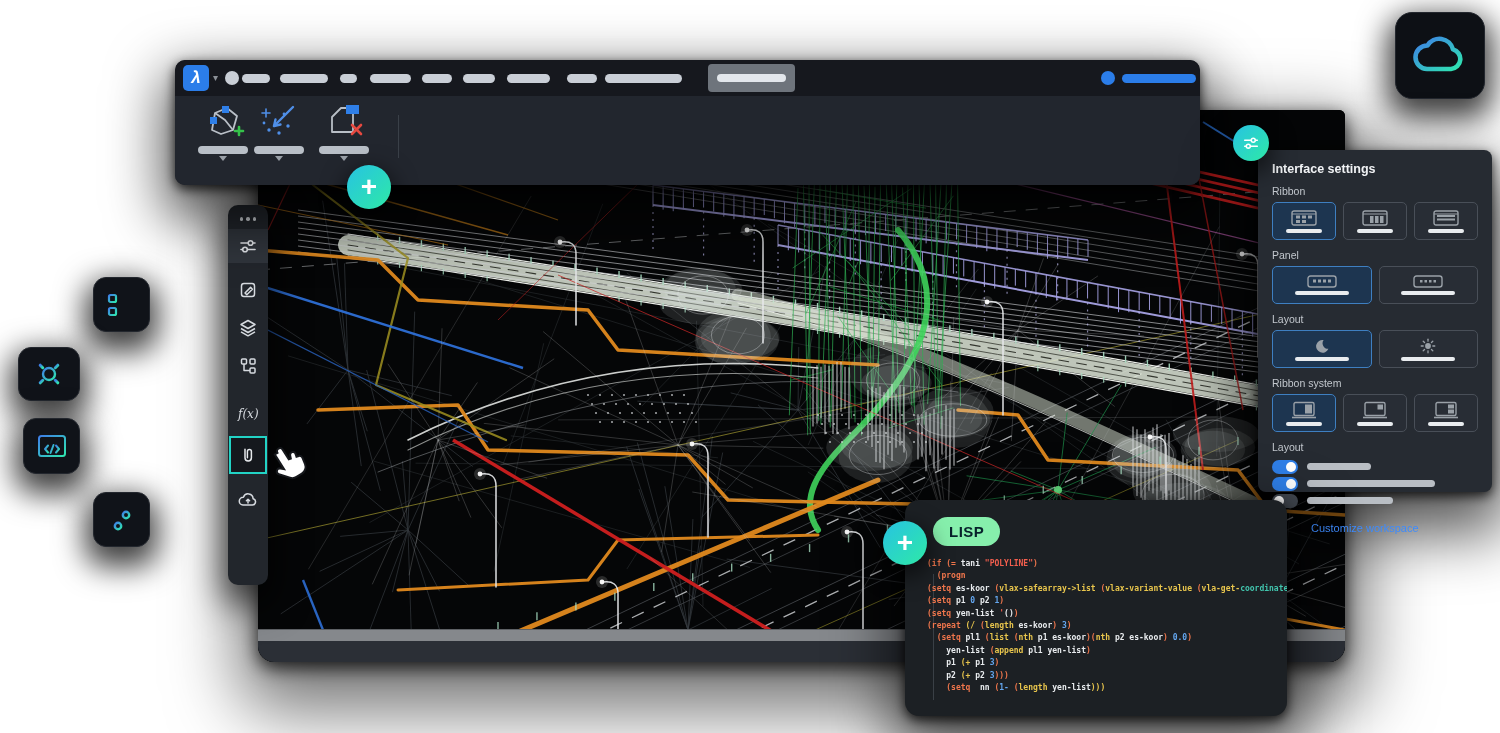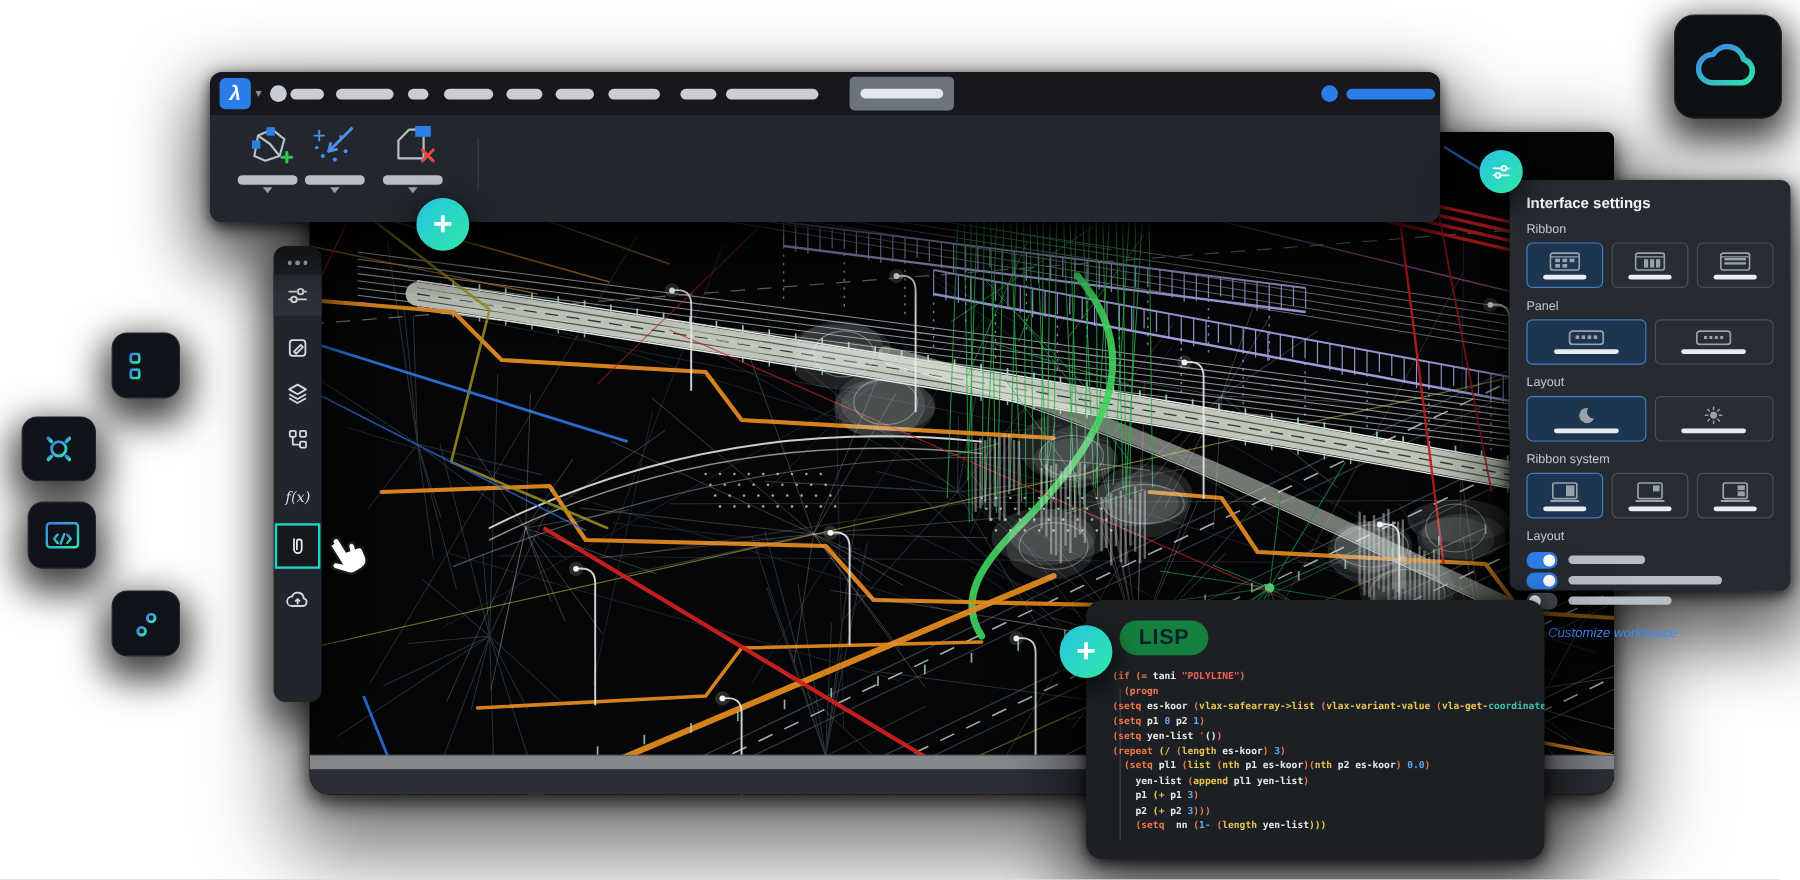--- a/index.html
+++ b/index.html
@@ -70,27 +70,27 @@
       display:flex;flex-direction:column;align-items:center;justify-content:center;gap:3px;cursor:pointer;}
   .opt-card.sel{border:1.5px solid #3e7fc1;background:#1d3550;}
   .card-pill{width:36px;height:4px;border-radius:2px;background:#e9ecef;}
   .wide .card-pill{width:54px;}
   .gen-row{display:flex;align-items:center;gap:9px;height:17px;cursor:pointer;}
   .tgl{width:26px;height:14px;border-radius:7px;position:relative;flex:0 0 auto;}
   .tgl.on{background:#2f7fe8;} .tgl.off{background:#41474f;}
   .tgl i{position:absolute;top:2px;width:10px;height:10px;border-radius:50%;background:#fff;display:block;}
   .tgl.on i{right:2px;} .tgl.off i{left:2px;}
   .gen-pill{height:7px;border-radius:3.5px;background:#b9bec4;}
-  .customize{display:flex;align-items:center;gap:4px;margin-top:12px;color:#3d8bfd;font-size:11px;cursor:pointer;font-style:italic;}
+  .customize{display:flex;align-items:center;gap:25px;margin-top:12px;color:#3d8bfd;font-size:11px;cursor:pointer;}
 
   
   .lisp{position:absolute;left:905px;top:500px;width:382px;height:216px;z-index:6;background:#1c2024;
       border-radius:14px;box-shadow:0 28px 60px 14px rgba(0,0,0,.6),0 4px 12px rgba(0,0,0,.8);overflow:hidden;}
   .lisp-badge{position:absolute;left:28px;top:17px;height:29px;padding:0 16px;border-radius:15px;
-      background:#15803d;color:#07222b;font-weight:700;font-size:18px;letter-spacing:.5px;
+      background:#86efac;color:#07222b;font-weight:700;font-size:15px;letter-spacing:.5px;
       display:flex;align-items:center;cursor:pointer;}
   .lisp-code{position:absolute;left:22px;top:58px;right:0;font-family:"DejaVu Sans Mono",monospace;
       font-size:8px;font-weight:700;line-height:12.4px;white-space:pre;}
   .lisp-guide{position:absolute;left:28px;top:74px;width:1px;height:126px;background:#3a4046;}
   .c-k{color:#f0764c}.c-f{color:#e9c64d}.c-n{color:#64a7f0}.c-s{color:#f55f4e}.c-v{color:#e9ecef}.c-t{color:#41c4ad}
 
   
   .tile{position:absolute;background:#101319;border:1px solid #23272e;border-radius:13px;z-index:4;
       display:flex;align-items:center;justify-content:center;cursor:pointer;
       box-shadow:0 12px 30px 8px rgba(0,0,0,.75);}

